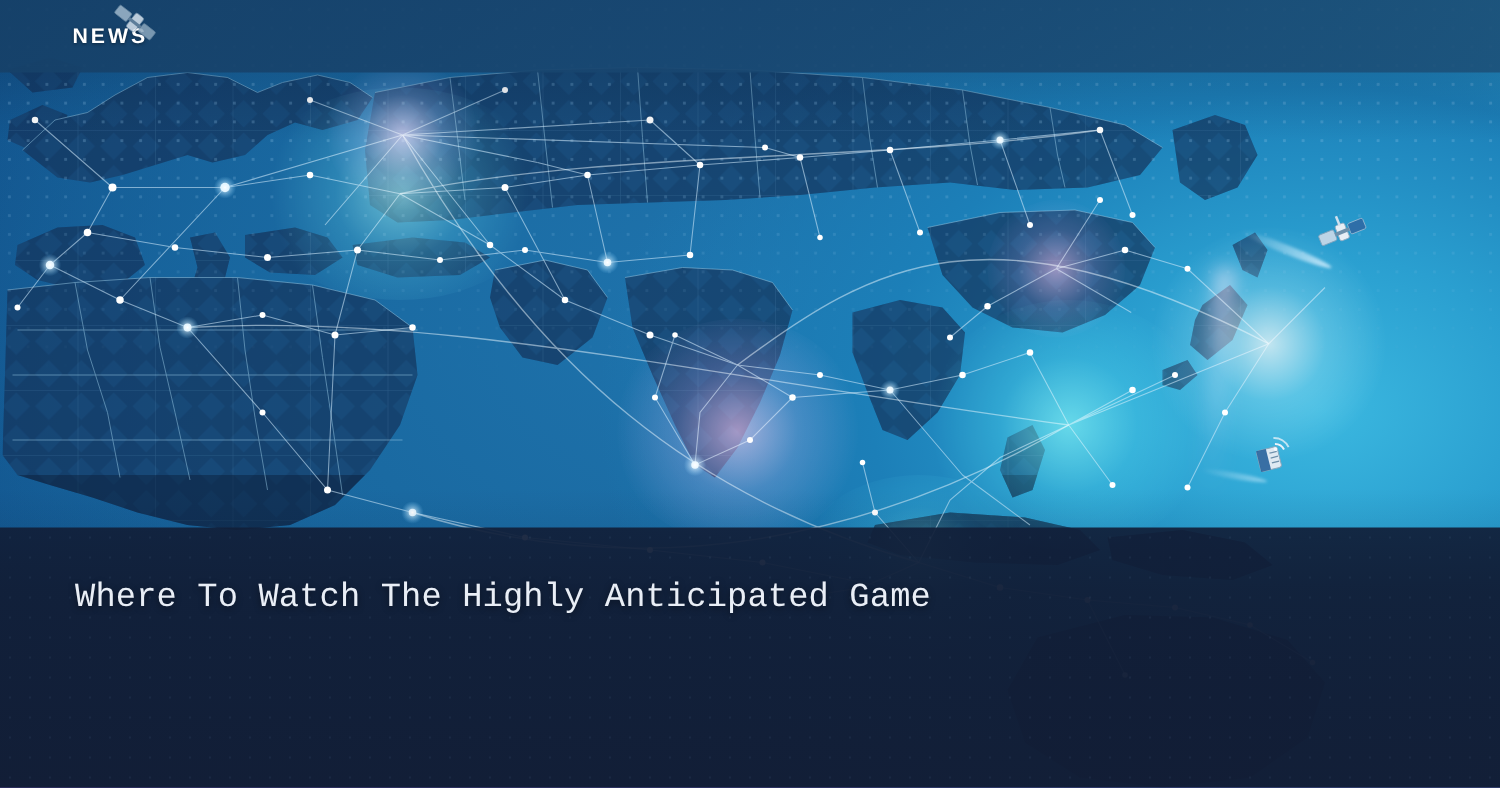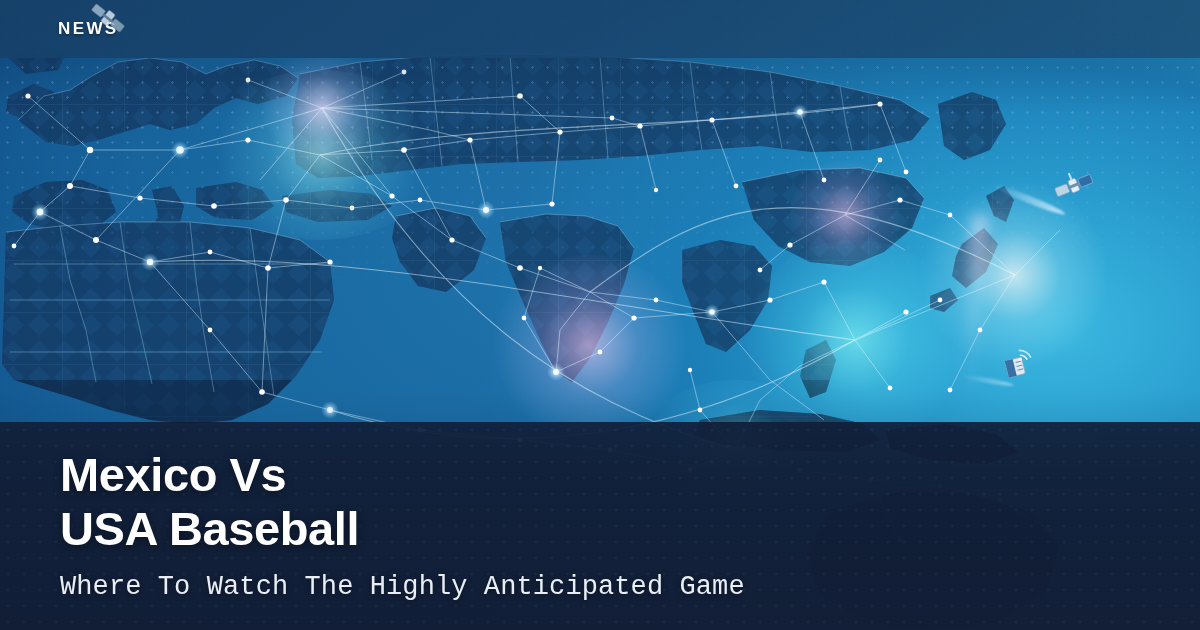--- a/index.html
+++ b/index.html
@@ -450,20 +450,16 @@
       <rect x="16" y="13" width="8" height="14" rx="1.6" fill="#d7e3ee" stroke="#7f9bb2" stroke-width="0.6"></rect>
       <rect x="14" y="19" width="12" height="2.6" fill="#6a88a2"></rect>
     </g>
   </svg>
 
   <div class="footer-overlay">
     <div class="footer-dotgrid"></div>
   </div>
 
   <div class="text-block">
-    <h1 class="headline">
-      <span>Mexico Vs</span><br>
-      <span>USA Baseball</span>
-    </h1>
     <p class="subhead">Where To Watch The Highly Anticipated Game</p>
   </div>
 
 </div>
 
 </body></html>

